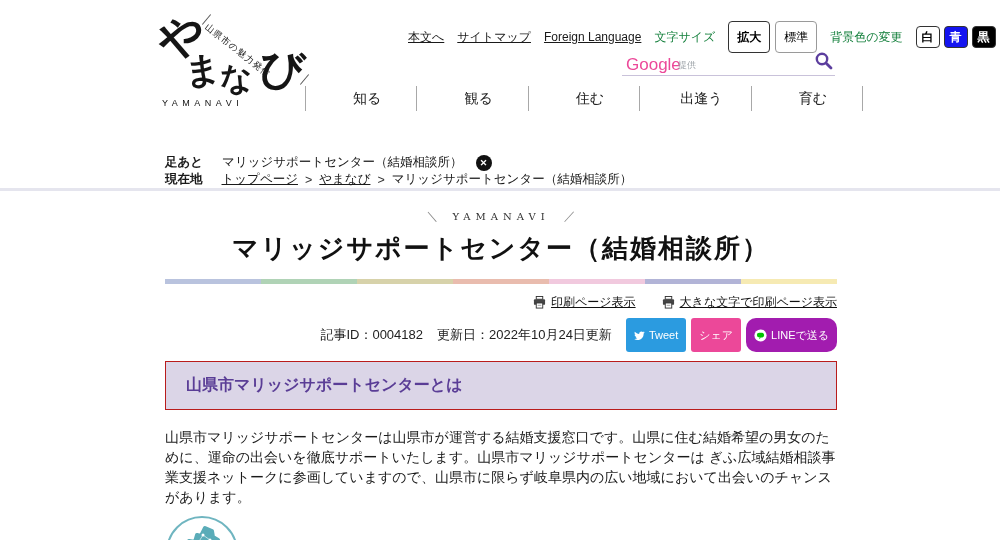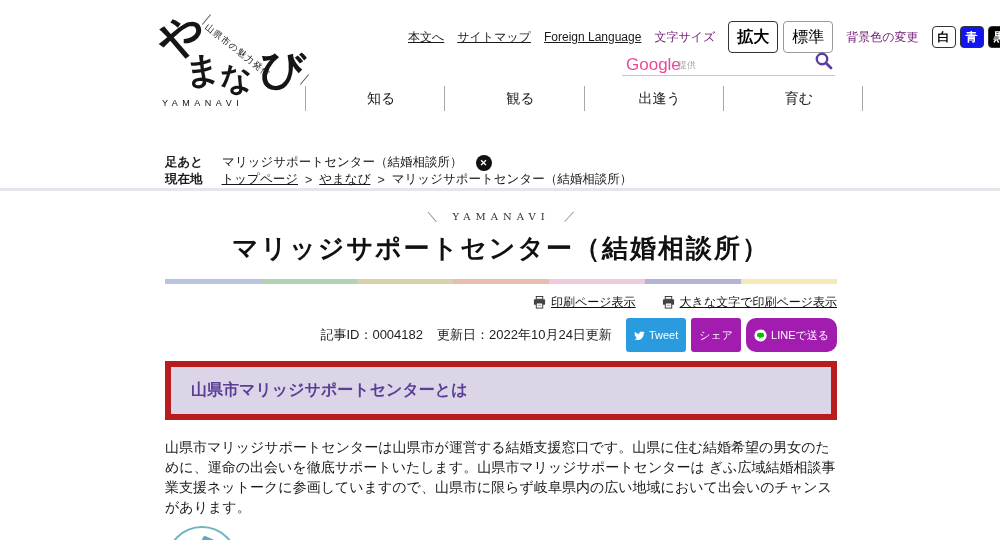--- a/index.html
+++ b/index.html
@@ -17,24 +17,24 @@
   .tagline { position:absolute; left:52px; top:16px; font-size:9px; letter-spacing:1px; color:#222;
              transform:rotate(38deg); transform-origin:left top; white-space:nowrap; }
   .tagtick { position:absolute; width:1px; height:13px; background:#555; }
   .tick1 { left:48px; top:8px;  transform:rotate(40deg); }
   .tick2 { left:146px; top:68px; transform:rotate(40deg); }
   .romaji { position:absolute; left:4px; top:93px; font-size:9px; letter-spacing:4.5px; color:#111; white-space:nowrap; }
 
   
   .utility { position:absolute; left:408px; top:21px; display:flex; align-items:center; gap:13px; font-size:12px; white-space:nowrap; }
   .ulink { color:#1a1a1a; text-decoration:underline; cursor:pointer; }
-  .ulabel { color:#701a75; }
+  .ulabel { color:#15803d; }
   .chipgrp { display:flex; gap:5px; }
   .chip { height:22px; padding:15px 8px; background:#fff; border:1px solid #333; border-radius:4px;
-          font-size:16px; font-weight:bold; font-family:Liberation Sans, sans-serif; cursor:pointer; display:inline-flex; align-items:center; }
+          font-size:12px; font-weight:bold; font-family:Liberation Sans, sans-serif; cursor:pointer; display:inline-flex; align-items:center; }
   .chip-light { border-color:#9a9a9a; font-weight:normal; }
   .swatchgrp { display:flex; gap:4px; }
   .swatch { width:24px; height:22px; border:1px solid #333; border-radius:4px; font-size:12px; font-weight:bold;
             font-family:inherit; cursor:pointer; display:inline-flex; align-items:center; justify-content:center; background:#fff; color:#000; }
 
   
   .searchbox { position:absolute; left:622px; top:50px; width:213px; height:26px; border-bottom:1px solid #c9c2da; cursor:text; }
   .sw-brand { position:absolute; left:4px; top:5px; font-size:17px; color:#ec4899; }
   .sw-provided { position:absolute; left:56px; top:9px; font-size:9px; color:#9aa0a6; }
   .search-btn { position:absolute; right:0; top:1px; width:22px; height:22px; border:none; background:transparent; cursor:pointer; padding:0; }
@@ -69,21 +69,21 @@
   .print-row { margin-top:10px; display:flex; justify-content:flex-end; align-items:center; gap:26px; }
   .print-link { display:inline-flex; align-items:center; gap:5px; font-size:12px; color:#111; cursor:pointer; }
   .print-link .lbl { text-decoration:underline; }
 
   .meta-row { margin-top:7px; display:flex; justify-content:flex-end; align-items:center; gap:14px; font-size:13px; color:#222; }
   .share-grp { display:flex; gap:5px; }
   .share-btn { height:34px; border:none; border-radius:3px; color:#fff; font-size:11px; font-family:inherit;
                display:inline-flex; align-items:center; gap:4px; padding:0 8px; cursor:pointer; }
   .line-btn { border-radius:10px; }
 
-  .section-heading { margin-top:9px; border:6px solid #b91c1c; font-weight:bold; font-size:16px; padding:13px 20px; }
+  .section-heading { margin-top:9px; border:1px solid #b91c1c; font-weight:bold; font-size:16px; padding:13px 20px; }
 
   .body-text { margin-top:17px; font-size:14px; line-height:20px; color:#1a1a1a; }
 
   .map-circle { margin-top:8px; width:74px; height:74px; }
 </style>
 </head>
 <body>
 
 <div class="page">
 
@@ -122,20 +122,21 @@
       <svg width="20" height="20" viewBox="0 0 20 20">
         <circle cx="8" cy="8" r="5.2" fill="none" stroke="#5c3e9e" stroke-width="2.4"></circle>
         <line x1="12.2" y1="12.2" x2="17" y2="17" stroke="#5c3e9e" stroke-width="2.8" stroke-linecap="round"></line>
       </svg>
     </button>
   </div>
 
   <nav class="mainnav">
     <a class="nav-item">知る</a>
     <a class="nav-item">観る</a>
+    <a class="nav-item">住む</a>
     <a class="nav-item">出逢う</a>
     <a class="nav-item">育む</a>
   </nav>
 
   <div class="crumbs">
     <span class="crumb-label">現在地</span>
     <a class="crumb-link">トップページ</a>
     <span class="crumb-sep">&gt;</span>
     <a class="crumb-link">やまなび</a>
     <span class="crumb-sep">&gt;</span>
@@ -196,21 +197,21 @@
     <div class="meta-row">
       <span>記事ID：0004182</span>
       <span>更新日：2022年10月24日更新</span>
       <span class="share-grp">
         <button class="share-btn" style="background-color: rgb(43, 155, 224);">
           <svg width="11" height="11" viewBox="0 0 24 24">
             <path fill="#fff" d="M23 5.1c-.8.4-1.7.6-2.6.8.9-.6 1.6-1.4 2-2.5-.9.5-1.9.9-2.9 1.1C18.6 3.6 17.4 3 16 3c-2.6 0-4.7 2.1-4.7 4.7 0 .4 0 .7.1 1.1C7.5 8.6 4.1 6.8 1.8 4c-.4.7-.6 1.4-.6 2.3 0 1.6.8 3.1 2.1 3.9-.8 0-1.5-.2-2.1-.6v.1c0 2.3 1.6 4.2 3.8 4.6-.4.1-.8.2-1.2.2-.3 0-.6 0-.9-.1.6 1.9 2.3 3.2 4.4 3.3-1.6 1.3-3.6 2-5.8 2H.5c2.1 1.3 4.5 2.1 7.2 2.1 8.6 0 13.3-7.1 13.3-13.3v-.6c.9-.7 1.7-1.5 2.3-2.4z"></path>
           </svg>
           <span>Tweet</span>
         </button>
-        <button class="share-btn" style="background-color: #a21caf;">
+        <button class="share-btn" style="background-color: #ec4899;">
           <span>シェア</span>
         </button>
         <button class="share-btn line-btn" style="background-color: #a21caf;">
           <svg width="13" height="13" viewBox="0 0 16 16">
             <circle cx="8" cy="8" r="7.5" fill="#fff"></circle>
             <rect x="3.5" y="4.5" width="9" height="6" rx="3" fill="#00c300"></rect>
             <path d="M7 10.5 L6 12.5 L9 10.5 Z" fill="#00c300"></path>
           </svg>
           <span>LINEで送る</span>
         </button>

